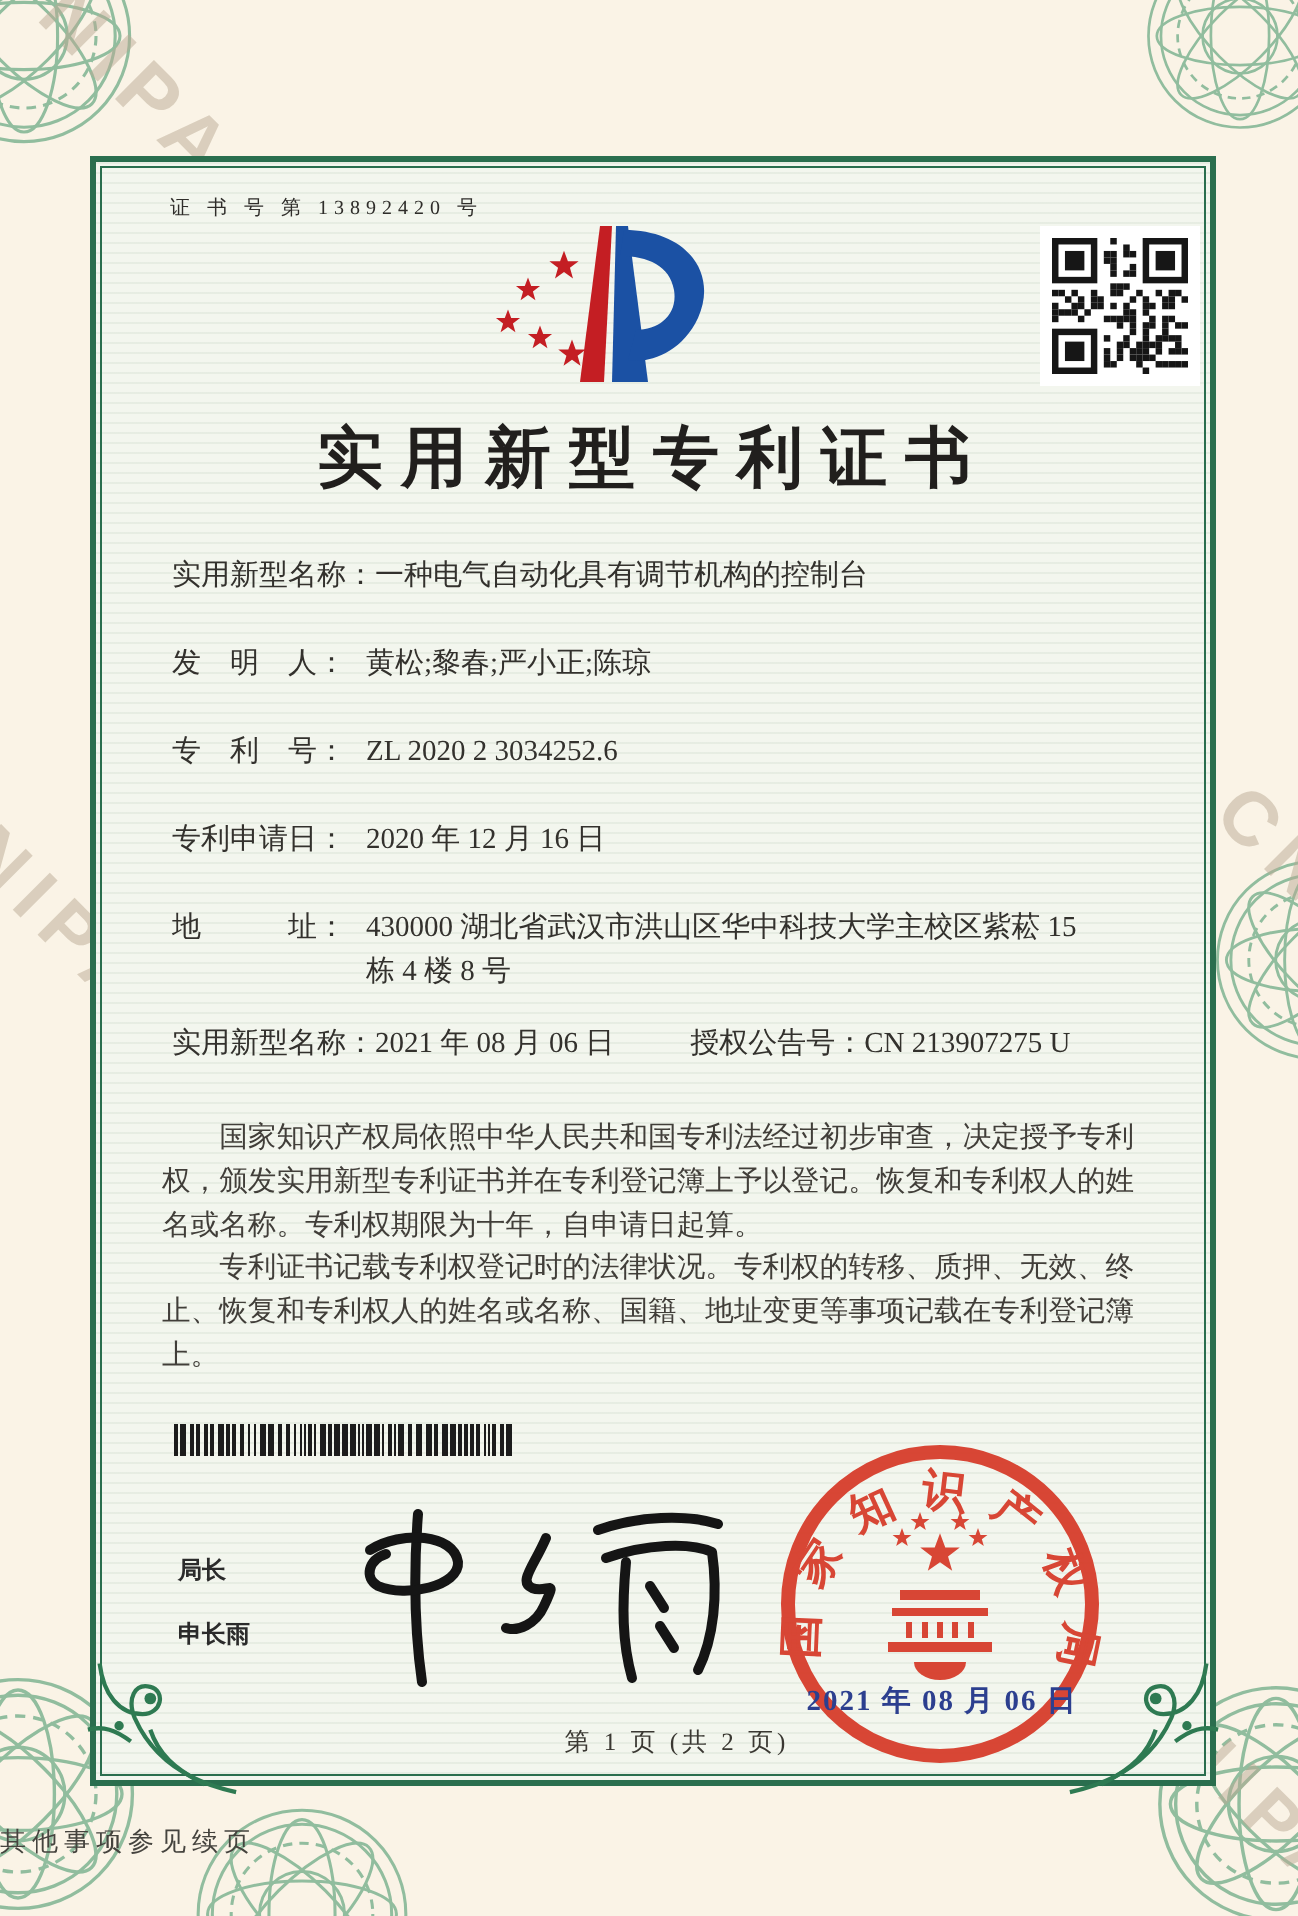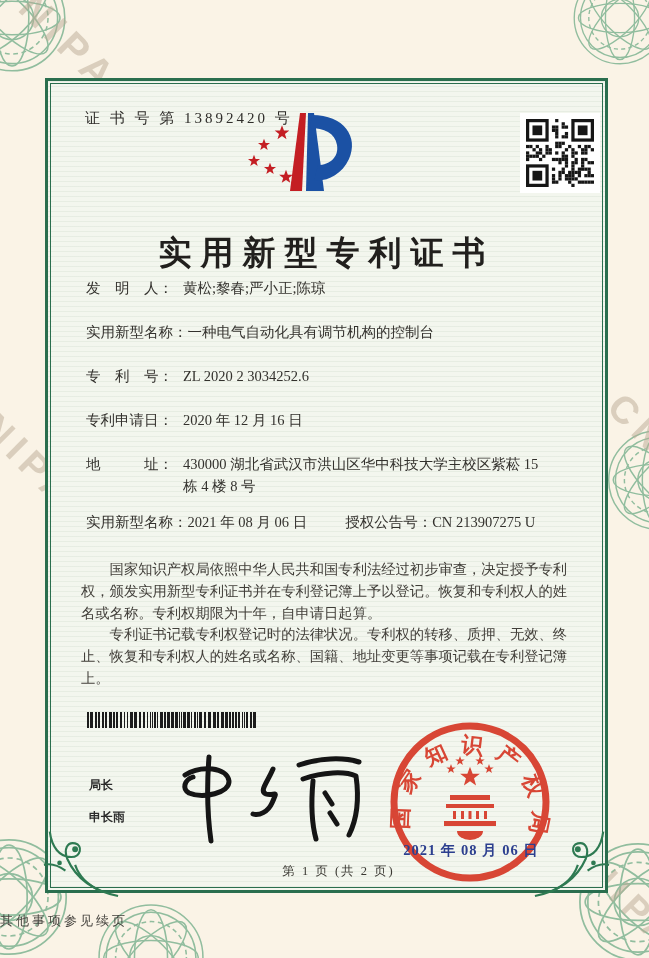--- a/index.html
+++ b/index.html
@@ -24,28 +24,28 @@
     border:3px solid #2a6e4e;box-sizing:border-box;
     background:
       repeating-linear-gradient(180deg, rgba(122,156,124,.10) 0px, rgba(122,156,124,.10) 1px, transparent 1px, transparent 5px),
       #f3f6ee;
   }
   .frame::before{
     content:"";position:absolute;inset:2px;border:1px solid #2a6e4e;pointer-events:none;
   }
   
   .cert-no{
-    position:absolute;left:37px;top:28px;font-size:15px;letter-spacing:3px;color:#2f2d2a;
+    position:absolute;left:37px;top:16px;font-size:10px;letter-spacing:3px;color:#2f2d2a;
   }
   .logo{position:absolute;left:196px;top:26px;width:120px;height:94px;}
   .qr{position:absolute;left:472px;top:32px;width:80px;height:80px;background:#fff;
       display:flex;align-items:center;justify-content:center;}
   .title{
     position:absolute;left:0;top:126px;width:100%;text-align:center;
-    font-size:33px;font-weight:700;letter-spacing:9px;color:#211f1d;margin-top:24px;
+    font-size:33px;font-weight:700;letter-spacing:9px;color:#211f1d;
   }
   
   .fields{position:absolute;left:38px;top:196px;width:500px;font-size:14.5px;color:#33312d;}
   .field-row{display:flex;margin-bottom:22px;line-height:22px;}
   .field-label{flex:0 0 97px;white-space:nowrap;}
   .field-value{white-space:pre-line;}
   .grant-row{display:flex;line-height:22px;}
   .grant-pair{display:flex;}
   .grant-pair + .grant-pair{margin-left:38px;}
   
@@ -269,26 +269,26 @@
         <rect x="0" y="44.800000000000004" width="22.400000000000002" height="22.400000000000002" fill="#161616"></rect>
         <rect x="3.2" y="48" width="16" height="16" fill="#fff"></rect>
         <rect x="6.4" y="51.2" width="9.600000000000001" height="9.600000000000001" fill="#161616"></rect>
       </svg>
     </div>
 
   <div class="title">实用新型专利证书</div>
 
   <div class="fields">
     <div class="field-row">
+      <span class="field-label">实用新型名称：</span>
+      <span class="field-value">一种电气自动化具有调节机构的控制台</span>
+    </div>
+    <div class="field-row">
       <span class="field-label">发　明　人：</span>
       <span class="field-value">黄松;黎春;严小正;陈琼</span>
-    </div>
-    <div class="field-row">
-      <span class="field-label">实用新型名称：</span>
-      <span class="field-value">一种电气自动化具有调节机构的控制台</span>
     </div>
     <div class="field-row">
       <span class="field-label">专　利　号：</span>
       <span class="field-value">ZL 2020 2 3034252.6</span>
     </div>
     <div class="field-row">
       <span class="field-label">专利申请日：</span>
       <span class="field-value">2020 年 12 月 16 日</span>
     </div>
     <div class="field-row" style="margin-bottom:14px">

